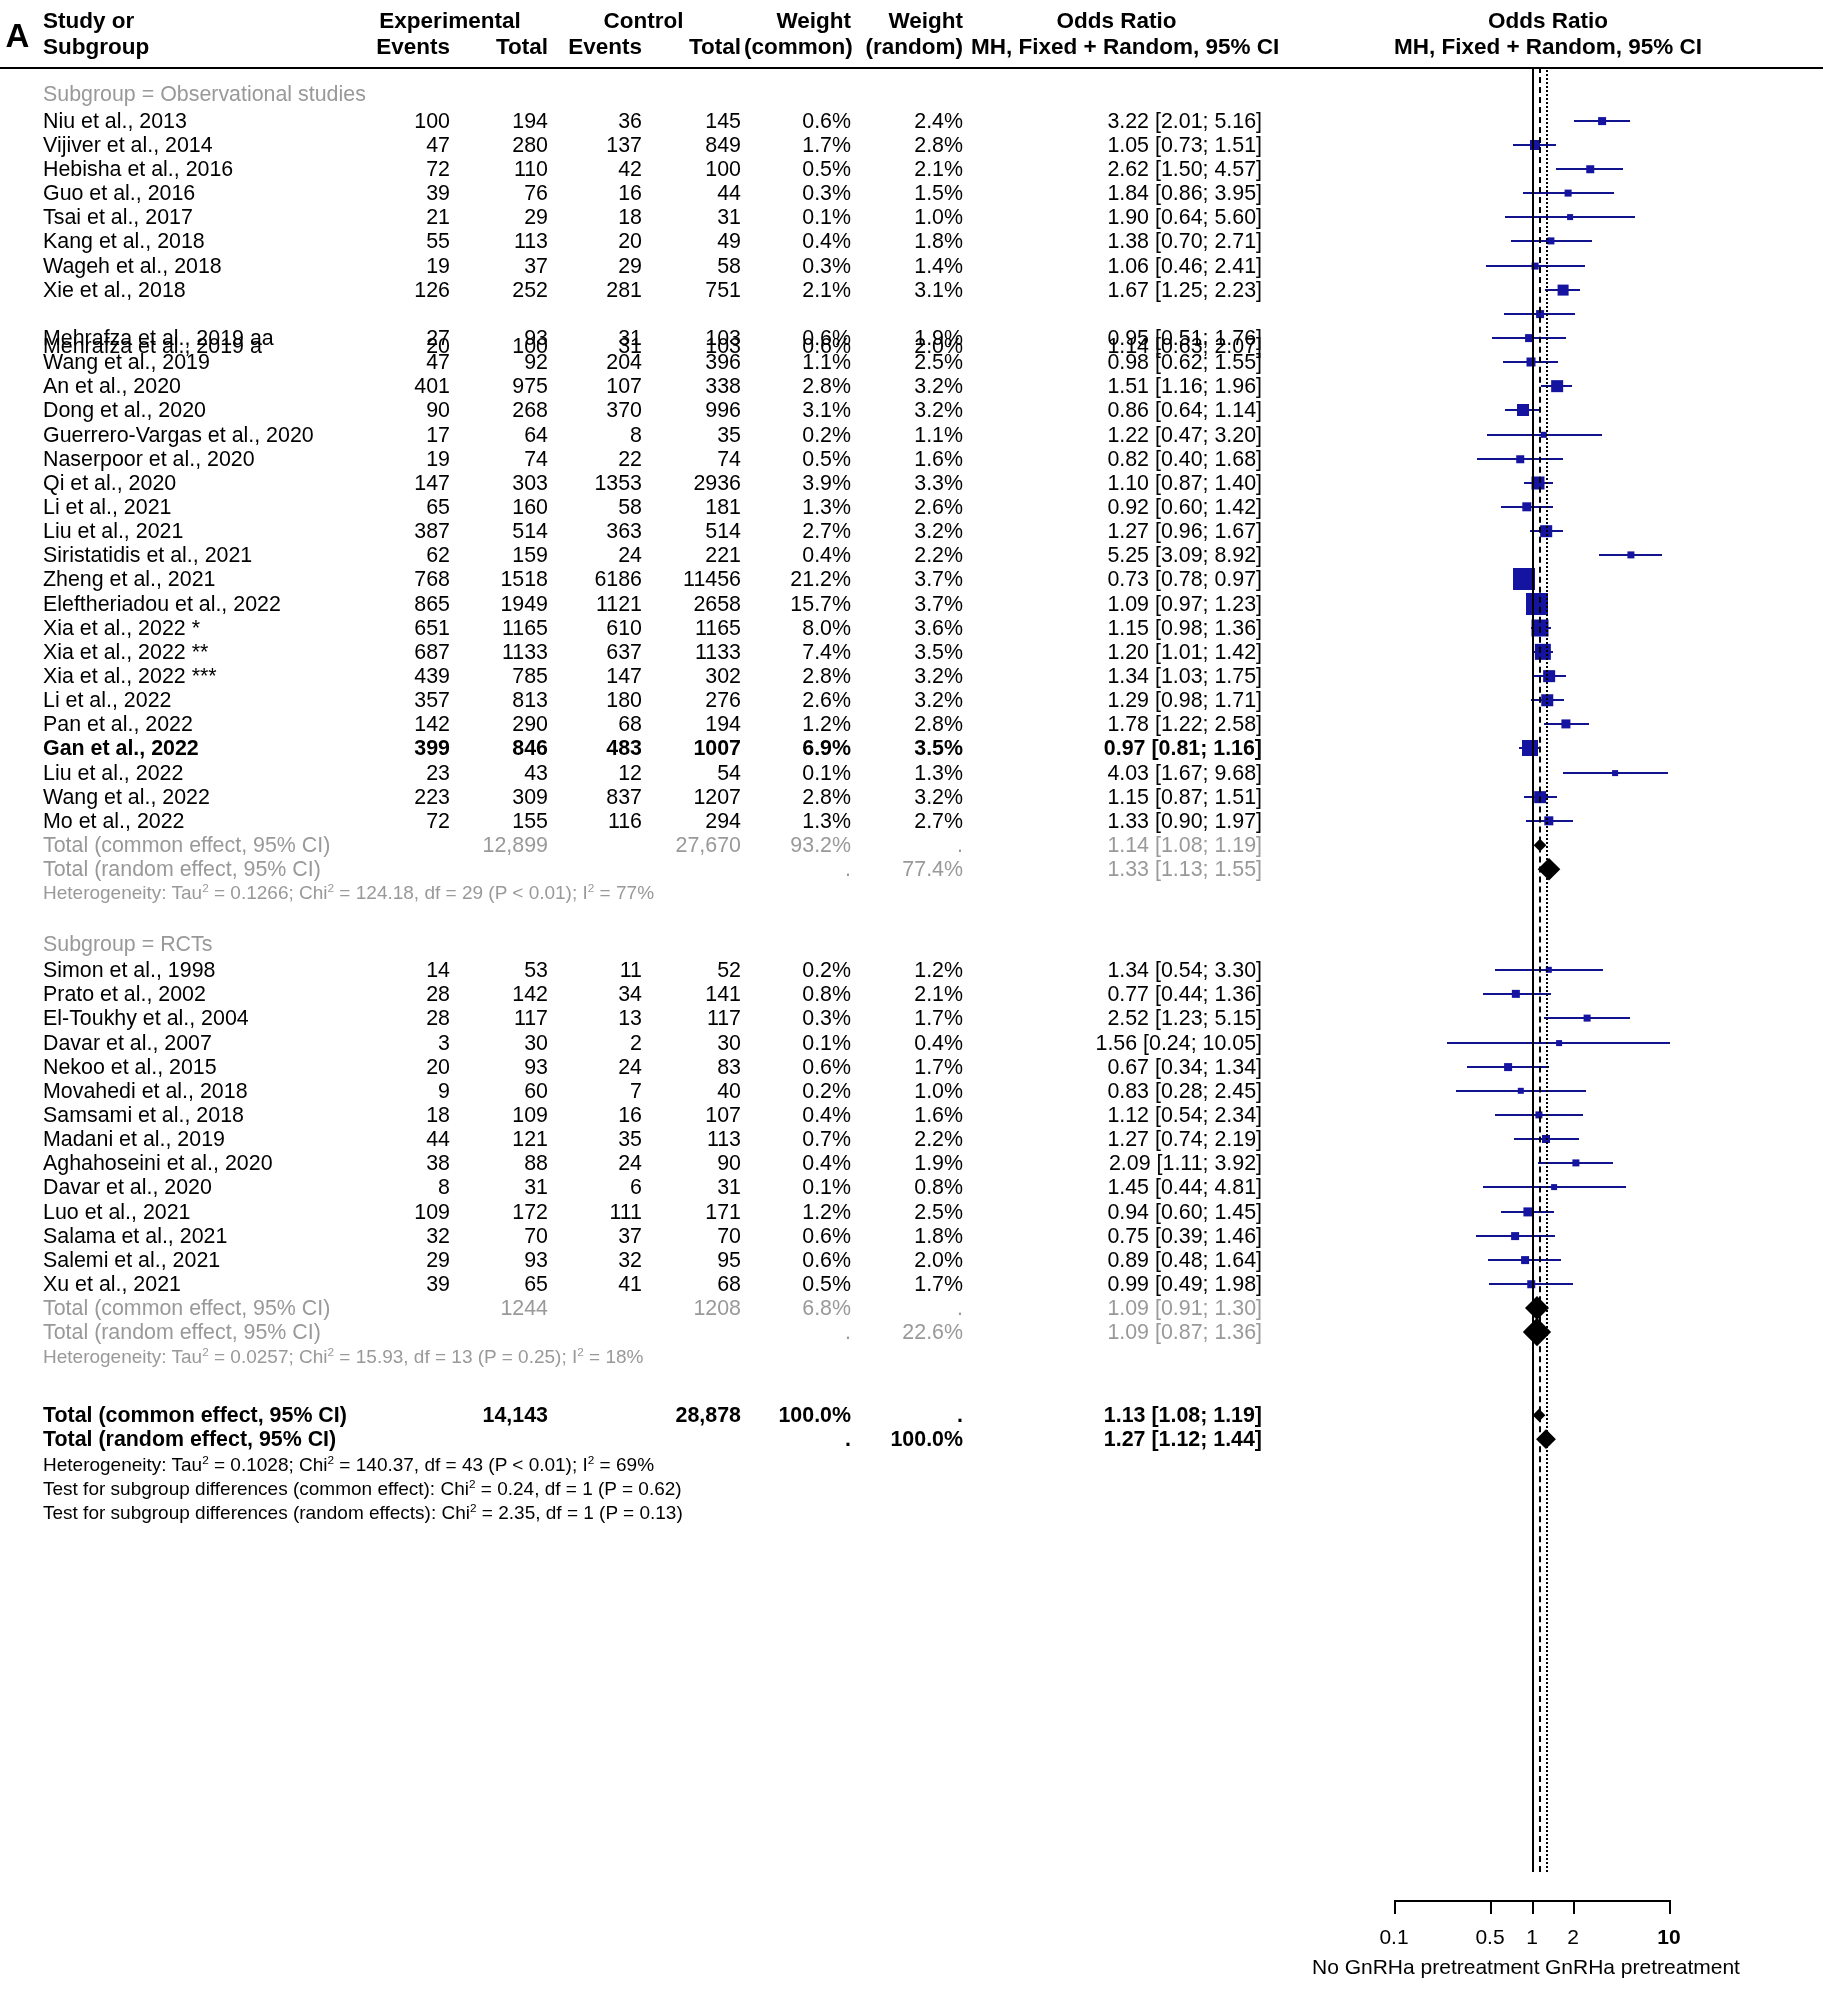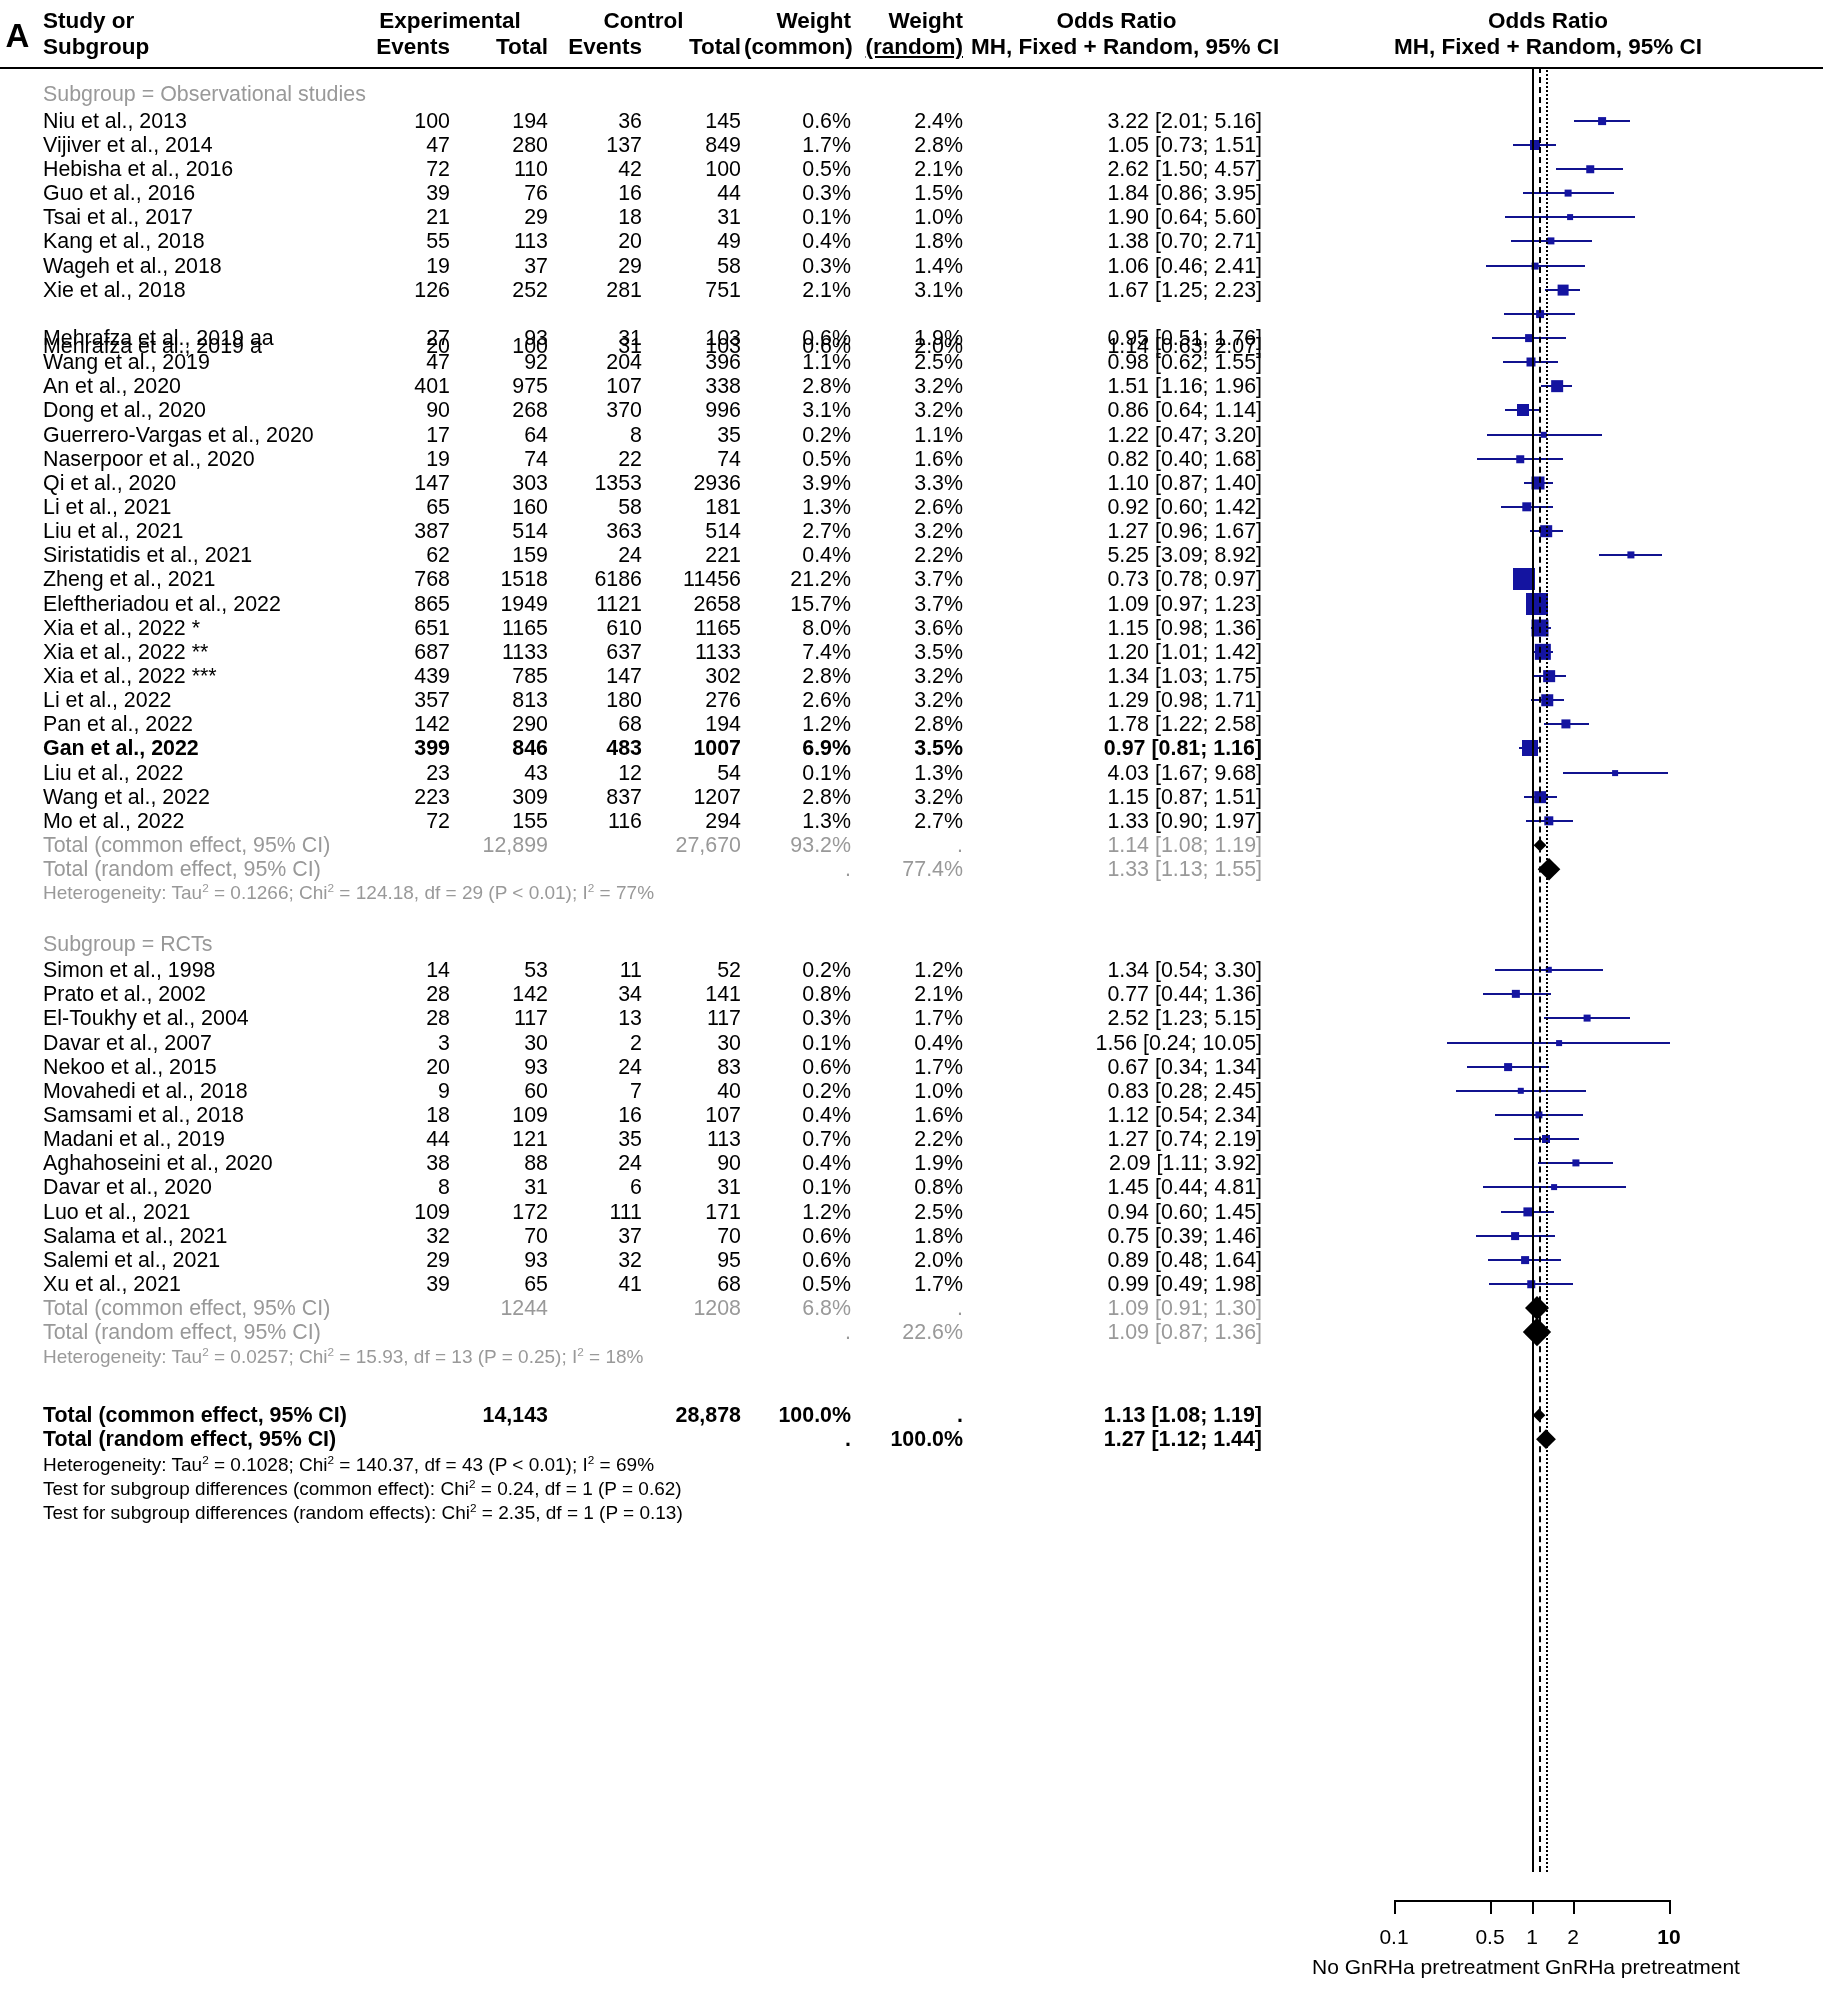--- a/index.html
+++ b/index.html
@@ -27,21 +27,21 @@
   .h-ctrl{left:546px;width:195px;text-align:center;top:7.7px;}
   .h-wc1{left:744px;width:107px;text-align:right;top:7.7px;}
   .h-wr1{left:856px;width:107px;text-align:right;top:7.7px;}
   .h-or1{left:971px;width:291px;text-align:center;top:7.7px;}
   .h-or2{left:1279px;width:538px;text-align:center;top:7.7px;}
   .h-ee{left:351px;width:99px;text-align:right;top:34px;}
   .h-et{left:455px;width:93px;text-align:right;top:34px;}
   .h-ce{left:546px;width:96px;text-align:right;top:34px;}
   .h-ct{left:642px;width:99px;text-align:right;top:34px;}
   .h-wc2{left:744px;width:107px;text-align:right;top:34px;}
-  .h-wr2{left:856px;width:107px;text-align:right;top:34px;text-decoration:underline;}
+  .h-wr2{left:856px;width:107px;text-align:right;top:34px;}
   .h-orci1{left:971px;width:291px;text-align:center;top:34px;}
   .h-orci2{left:1279px;width:538px;text-align:center;top:34px;}
 
   .rule{position:absolute;left:0;height:2.2px;background:#000;}
   .rule-top{top:67px;width:1823px;}
 
   .row{position:absolute;left:0;width:1823px;height:24px;font-size:21.4px;line-height:24px;white-space:nowrap;}
   .row span{display:block;height:24px;overflow:visible;}
   .grey{color:#999;}
   .bold{font-weight:bold;}

